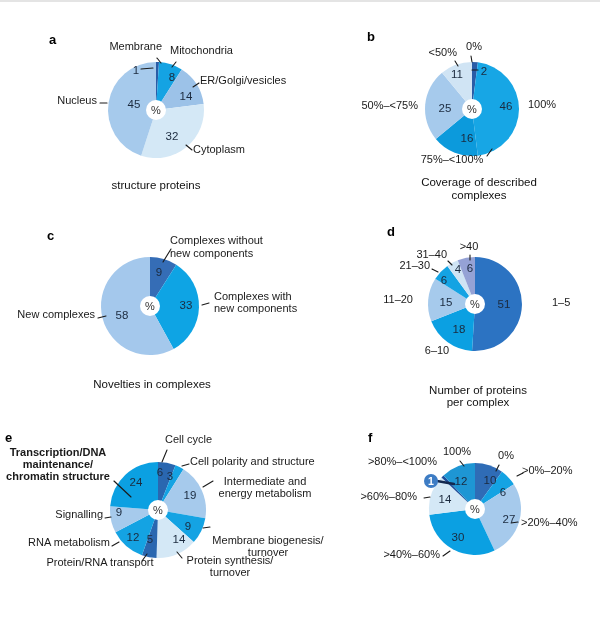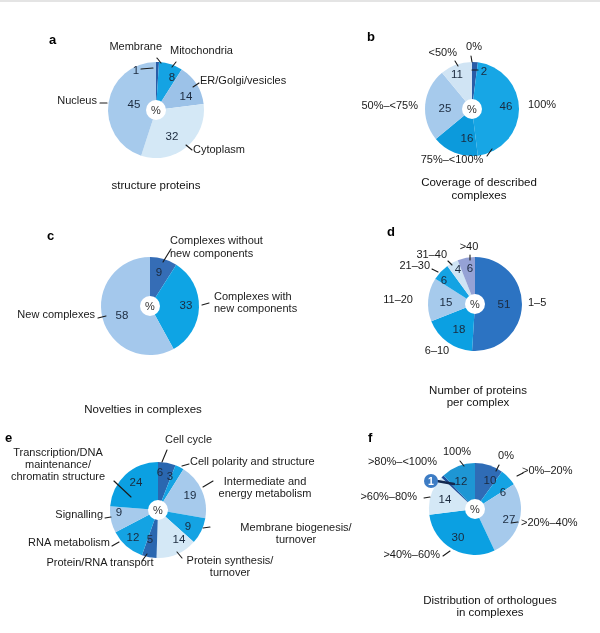--- a/index.html
+++ b/index.html
@@ -192,63 +192,63 @@
       <div>Complexes without</div>
       <div>new components</div>
     </div>
     <div class="ext-label align-left" style="left: 214px; top: 290px; line-height: 12px;">
       <div>Complexes with</div>
       <div>new components</div>
     </div>
     <div class="ext-label align-right" style="left: 95px; top: 309px;">
       <div>New complexes</div>
     </div>
-    <div class="caption" style="left: 143px; top: 378px; line-height: 12px; margin-top: 25px;">
+    <div class="caption" style="left: 152px; top: 378px; line-height: 12px;">
       <div>Novelties in complexes</div>
     </div>
     <div class="panel-letter" style="left: 387px; top: 224px;">d</div>
     <div class="ext-label align-center" style="left: 469px; top: 241px;">
       <div>&gt;40</div>
     </div>
     <div class="ext-label align-right" style="left: 447px; top: 249px;">
       <div>31–40</div>
     </div>
     <div class="ext-label align-right" style="left: 430px; top: 260px;">
       <div>21–30</div>
     </div>
     <div class="ext-label align-right" style="left: 413px; top: 294px;">
       <div>11–20</div>
     </div>
-    <div class="ext-label align-left" style="left: 528px; top: 297px;">
+    <div class="ext-label align-left" style="left: 552px; top: 297px;">
       <div>1–5</div>
     </div>
     <div class="ext-label align-center" style="left: 437px; top: 345px;">
       <div>6–10</div>
     </div>
     <div class="caption" style="left: 478px; top: 384px; line-height: 12px;">
       <div>Number of proteins</div>
       <div>per complex</div>
     </div>
     <div class="panel-letter" style="left: 5px; top: 430px;">e</div>
     <div class="ext-label align-left" style="left: 165px; top: 434px;">
       <div>Cell cycle</div>
     </div>
-    <div class="ext-label align-center" style="left: 58px; top: 446px; line-height: 12px;">
+    <div class="ext-label align-center" style="left: 58px; top: 446px; line-height: 12px; font-weight: bold;">
       <div>Transcription/DNA</div>
       <div>maintenance/</div>
       <div>chromatin structure</div>
     </div>
     <div class="ext-label align-left" style="left: 190px; top: 456px;">
       <div>Cell polarity and structure</div>
     </div>
     <div class="ext-label align-center" style="left: 265px; top: 475px; line-height: 12px;">
       <div>Intermediate and</div>
       <div>energy metabolism</div>
     </div>
-    <div class="ext-label align-center" style="left: 268px; top: 522px; line-height: 11.5px; margin-left: 28px;">
+    <div class="ext-label align-center" style="left: 268px; top: 535px; line-height: 11.5px;">
       <div>Membrane biogenesis/</div>
       <div>turnover</div>
     </div>
     <div class="ext-label align-center" style="left: 230px; top: 555px; line-height: 11.5px;">
       <div>Protein synthesis/</div>
       <div>turnover</div>
     </div>
     <div class="ext-label align-right" style="left: 103px; top: 509px;">
       <div>Signalling</div>
     </div>
@@ -273,17 +273,13 @@
     </div>
     <div class="ext-label align-right" style="left: 417px; top: 491px;">
       <div>&gt;60%–80%</div>
     </div>
     <div class="ext-label align-left" style="left: 521px; top: 517px;">
       <div>&gt;20%–40%</div>
     </div>
     <div class="ext-label align-right" style="left: 440px; top: 549px;">
       <div>&gt;40%–60%</div>
     </div>
-    <div class="caption" style="left: 490px; top: 594px; line-height: 12px;">
-      <div>Distribution of orthologues</div>
-      <div>in complexes</div>
-    </div>
   </div>
 
 </body></html>

